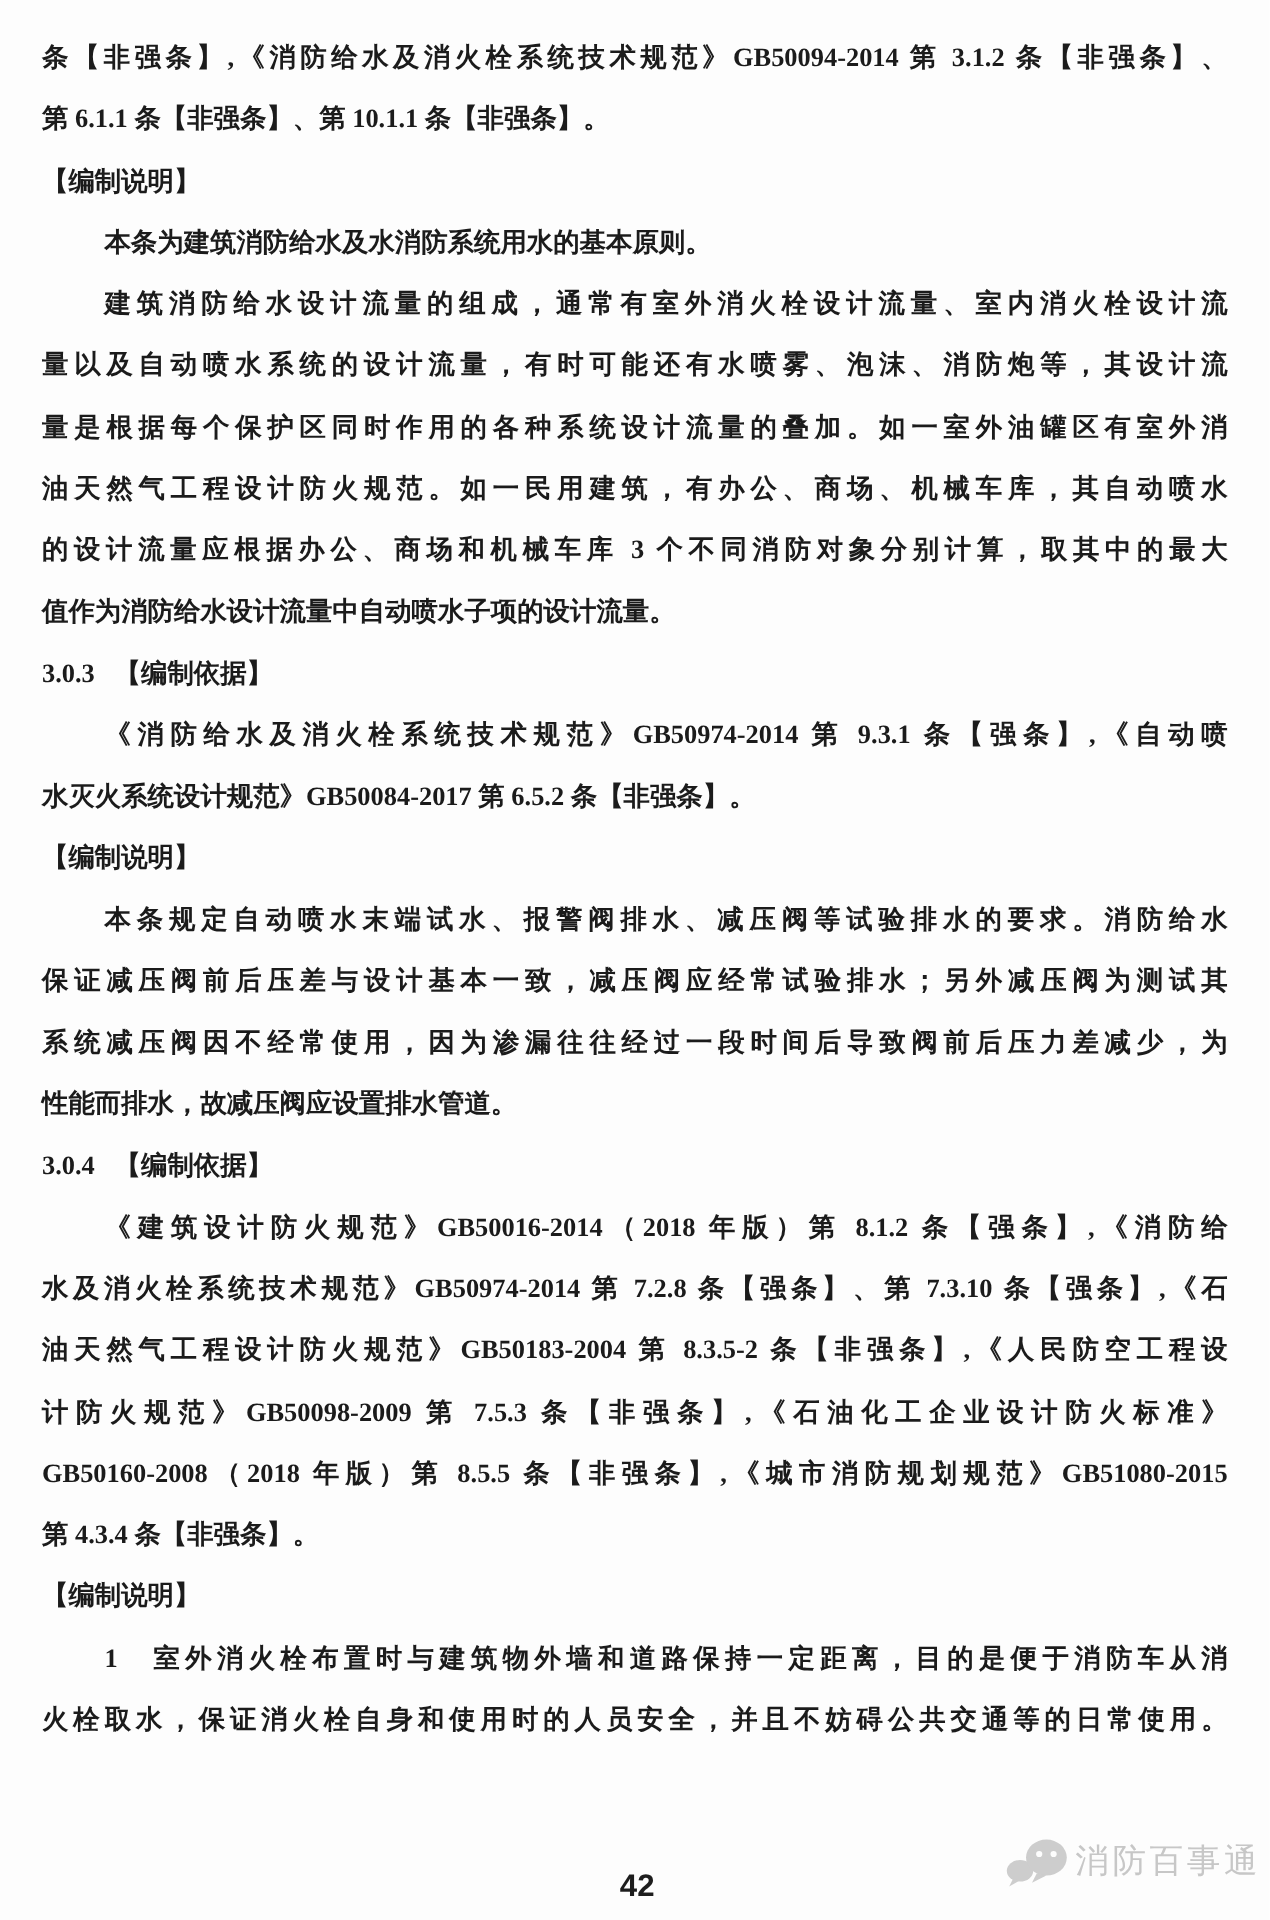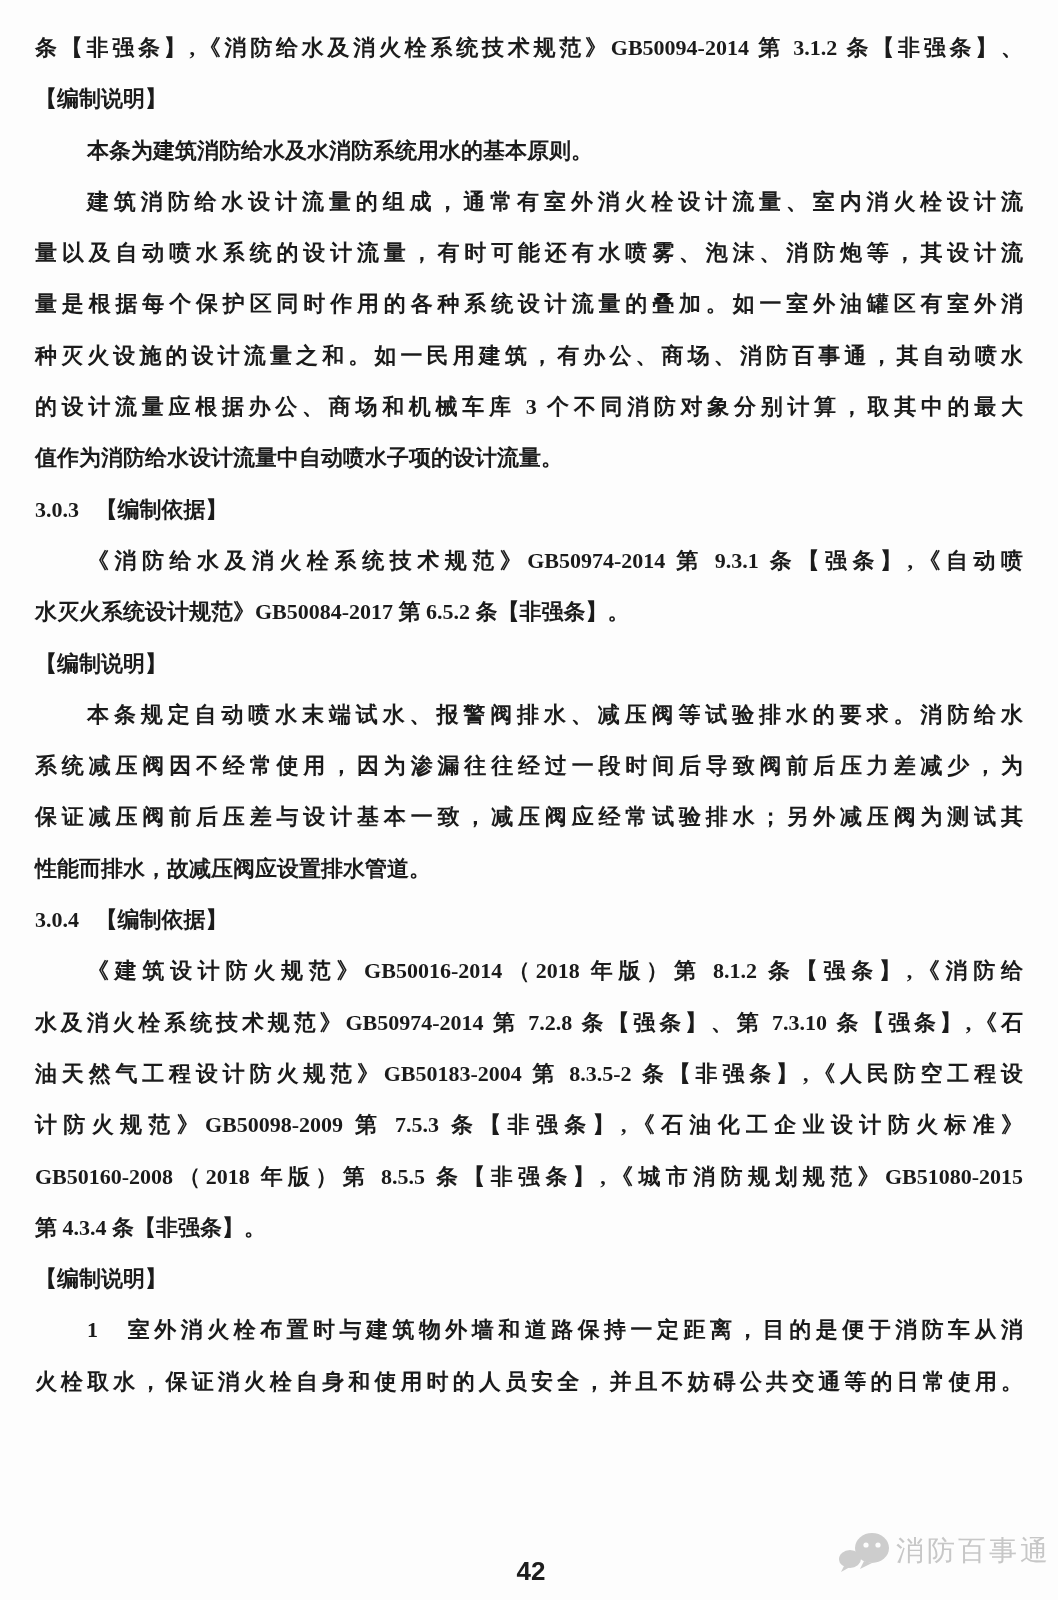--- a/index.html
+++ b/index.html
@@ -70,35 +70,36 @@
     display: block;
   }
 </style>
 </head>
 <body>
 
 <div class="page">
 
   <div class="content" id="lines">
       <div class="line fill">条【非强条】,《消防给水及消火栓系统技术规范》GB50094-2014 第 3.1.2 条【非强条】、</div>
+      <div class="line">第 6.1.1 条【非强条】、第 10.1.1 条【非强条】。</div>
       <div class="line">【编制说明】</div>
       <div class="line indent">本条为建筑消防给水及水消防系统用水的基本原则。</div>
       <div class="line indent fill">建筑消防给水设计流量的组成，通常有室外消火栓设计流量、室内消火栓设计流</div>
       <div class="line fill">量以及自动喷水系统的设计流量，有时可能还有水喷雾、泡沫、消防炮等，其设计流</div>
       <div class="line fill">量是根据每个保护区同时作用的各种系统设计流量的叠加。如一室外油罐区有室外消</div>
-      <div class="line fill">种灭火设施的设计流量之和。如一民用建筑，有办公、商场、消防百事通，其自动喷水</div>
+      <div class="line fill">油天然气工程设计防火规范。如一民用建筑，有办公、商场、机械车库，其自动喷水</div>
       <div class="line fill">的设计流量应根据办公、商场和机械车库 3 个不同消防对象分别计算，取其中的最大</div>
       <div class="line">值作为消防给水设计流量中自动喷水子项的设计流量。</div>
       <div class="line">3.0.3   【编制依据】</div>
       <div class="line indent fill">《消防给水及消火栓系统技术规范》GB50974-2014 第 9.3.1 条【强条】,《自动喷</div>
       <div class="line">水灭火系统设计规范》GB50084-2017 第 6.5.2 条【非强条】。</div>
       <div class="line">【编制说明】</div>
       <div class="line indent fill">本条规定自动喷水末端试水、报警阀排水、减压阀等试验排水的要求。消防给水</div>
+      <div class="line fill">保证减压阀前后压差与设计基本一致，减压阀应经常试验排水；另外减压阀为测试其</div>
       <div class="line fill">系统减压阀因不经常使用，因为渗漏往往经过一段时间后导致阀前后压力差减少，为</div>
-      <div class="line fill">保证减压阀前后压差与设计基本一致，减压阀应经常试验排水；另外减压阀为测试其</div>
       <div class="line">性能而排水，故减压阀应设置排水管道。</div>
       <div class="line">3.0.4   【编制依据】</div>
       <div class="line indent fill">《建筑设计防火规范》GB50016-2014（2018 年版）第 8.1.2 条【强条】,《消防给</div>
       <div class="line fill">水及消火栓系统技术规范》GB50974-2014 第 7.2.8 条【强条】、第 7.3.10 条【强条】,《石</div>
       <div class="line fill">油天然气工程设计防火规范》GB50183-2004 第 8.3.5-2 条【非强条】,《人民防空工程设</div>
       <div class="line fill">计防火规范》GB50098-2009 第 7.5.3 条【非强条】,《石油化工企业设计防火标准》</div>
       <div class="line fill">GB50160-2008（2018 年版）第 8.5.5 条【非强条】,《城市消防规划规范》GB51080-2015</div>
       <div class="line">第 4.3.4 条【非强条】。</div>
       <div class="line">【编制说明】</div>
       <div class="line indent fill">1   室外消火栓布置时与建筑物外墙和道路保持一定距离，目的是便于消防车从消</div>

